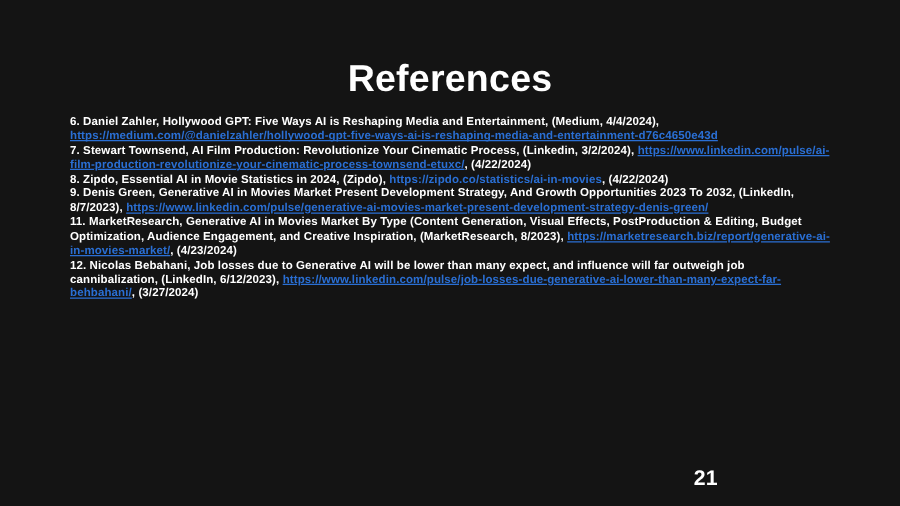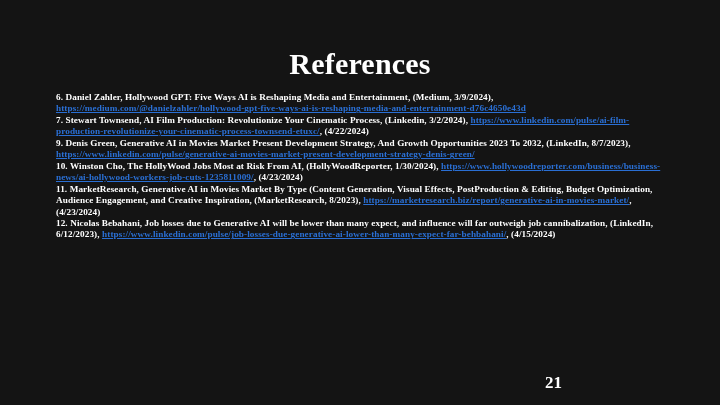--- a/index.html
+++ b/index.html
@@ -14,21 +14,20 @@
     background: #141414;
     font-family: "Liberation Sans", sans-serif;
     -webkit-font-smoothing: antialiased;
   }
   .slide {
     position: relative;
     width: 596px;
     height: 405px;
     background: #141414;
     box-sizing: border-box;
-    font-family: Liberation Serif, serif;
   }
   .slide-title {
     position: absolute;
     left: 0;
     top: 27px;
     width: 720px;
     text-align: center;
     color: #ffffff;
     font-size: 30px;
     font-weight: 700;
@@ -61,39 +60,39 @@
     text-decoration-color: #2a6fd4;
     text-underline-offset: 1px;
     cursor: pointer;
     margin-top: 40px;
   }
   .ref-link.no-underline {
     text-decoration: none;
   }
   .page-number {
     position: absolute;
-    right: 34px;
+    right: 22px;
     bottom: 14px;
     color: #ffffff;
     font-size: 17px;
     font-weight: 700;
     line-height: 1;
   }
 </style>
 </head>
 <body>
 
 <div class="slide">
 
   <h1 class="slide-title">References</h1>
 
   <div class="refs-body" id="refs-body">
-      <span class="ref-entry"><span>6. Daniel Zahler, Hollywood GPT: Five Ways AI is Reshaping Media and Entertainment, (Medium, 3/9/2024), </span><span class="ref-link">https://medium.com/@danielzahler/hollywood-gpt-five-ways-ai-is-reshaping-media-and-entertainment-d76c4650e43d</span></span>
+      <span class="ref-entry"><span>6. Daniel Zahler, Hollywood GPT: Five Ways AI is Reshaping Media and Entertainment, (Medium, 4/4/2024), </span><span class="ref-link">https://medium.com/@danielzahler/hollywood-gpt-five-ways-ai-is-reshaping-media-and-entertainment-d76c4650e43d</span></span>
       <span class="ref-entry"><span>7. Stewart Townsend, AI Film Production: Revolutionize Your Cinematic Process, (Linkedin, 3/2/2024), </span><span class="ref-link">https://www.linkedin.com/pulse/ai-film-production-revolutionize-your-cinematic-process-townsend-etuxc/</span><span>, (4/22/2024)</span></span>
+      <span class="ref-entry"><span>8. Zipdo, Essential AI in Movie Statistics in 2024, (Zipdo), </span><span class="ref-link no-underline">https://zipdo.co/statistics/ai-in-movies</span><span>, (4/22/2024)</span></span>
       <span class="ref-entry"><span>9. Denis Green, Generative AI in Movies Market Present Development Strategy, And Growth Opportunities 2023 To 2032, (LinkedIn, 8/7/2023), </span><span class="ref-link">https://www.linkedin.com/pulse/generative-ai-movies-market-present-development-strategy-denis-green/</span></span>
-      <span class="ref-entry"><span>10. Winston Cho, The HollyWood Jobs Most at Risk From AI, (HollyWoodReporter, 1/30/2024), </span><span class="ref-link">https://www.hollywoodreporter.com/business/business-news/ai-hollywood-workers-job-cuts-1235811009/</span><span>, (4/23/2024)</span></span>
       <span class="ref-entry"><span>11. MarketResearch, Generative AI in Movies Market By Type (Content Generation, Visual Effects, PostProduction &amp; Editing, Budget Optimization, Audience Engagement, and Creative Inspiration, (MarketResearch, 8/2023), </span><span class="ref-link">https://marketresearch.biz/report/generative-ai-in-movies-market/</span><span>, (4/23/2024)</span></span>
-      <span class="ref-entry"><span>12. Nicolas Bebahani, Job losses due to Generative AI will be lower than many expect, and influence will far outweigh job cannibalization, (LinkedIn, 6/12/2023), </span><span class="ref-link">https://www.linkedin.com/pulse/job-losses-due-generative-ai-lower-than-many-expect-far-behbahani/</span><span>, (4/15/2024)</span></span>
+      <span class="ref-entry"><span>12. Nicolas Bebahani, Job losses due to Generative AI will be lower than many expect, and influence will far outweigh job cannibalization, (LinkedIn, 6/12/2023), </span><span class="ref-link">https://www.linkedin.com/pulse/job-losses-due-generative-ai-lower-than-many-expect-far-behbahani/</span><span>, (3/27/2024)</span></span>
     </div>
 
   <div class="page-number">21</div>
 
 </div>
 
 </body></html>

